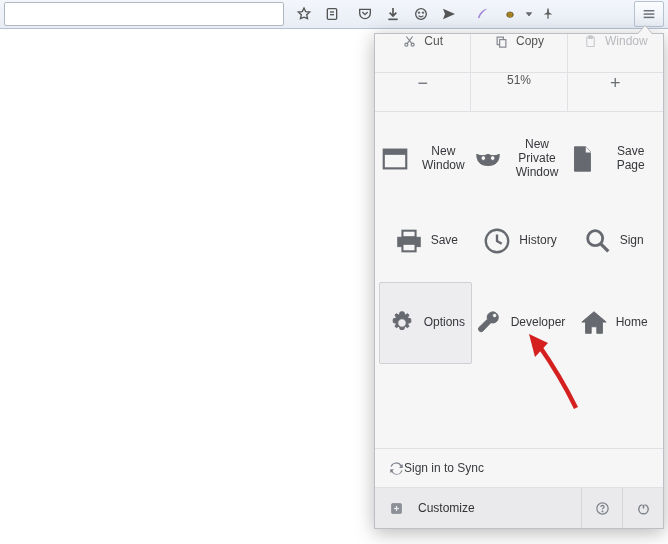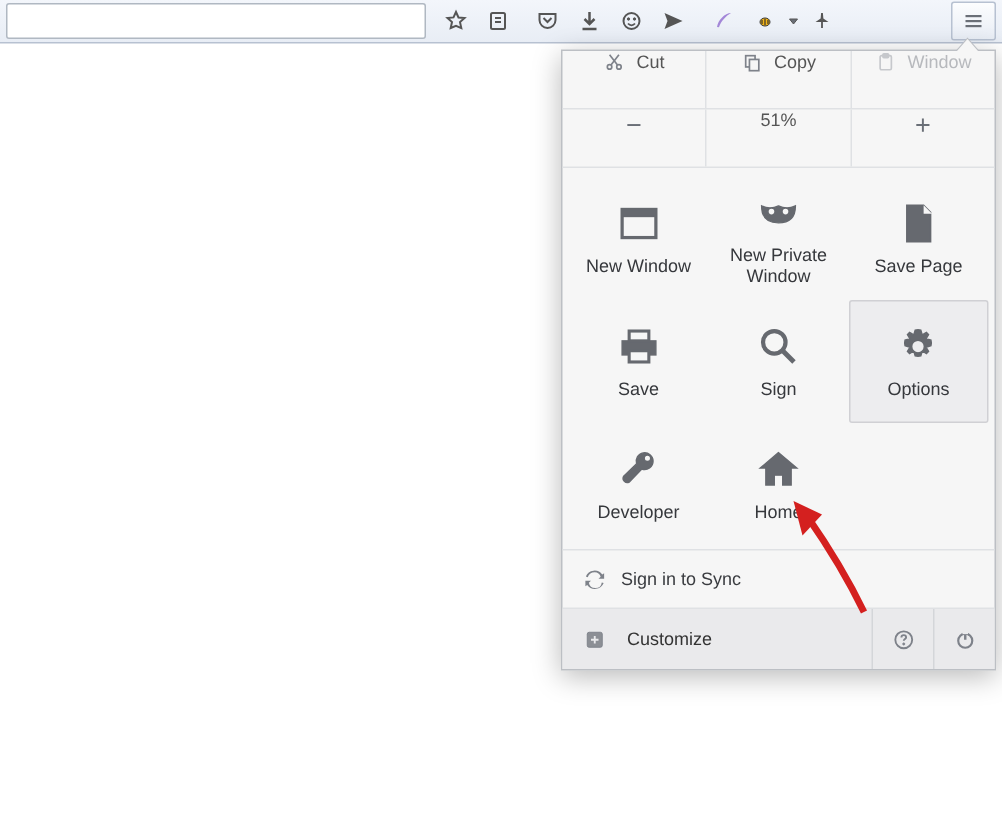--- a/index.html
+++ b/index.html
@@ -15,26 +15,26 @@
   .panel-arrow::before{content:"";position:absolute;left:0;top:0;border-left:8px solid transparent;border-right:8px solid transparent;border-bottom:9px solid #bcbfc4}
   .panel-arrow::after{content:"";position:absolute;left:1px;top:1px;border-left:7px solid transparent;border-right:7px solid transparent;border-bottom:8px solid #f6f6f6}
   .row{display:flex;height:38px;border-bottom:1px solid #dfe1e4}
   .cell{flex:1;display:flex;justify-content:center;border-right:1px solid #dfe1e4;color:#555;cursor:pointer;gap:7px}
   .cell:last-child{border-right:none}
   .cell svg{width:15px;height:15px;fill:#7e828a;stroke:#7e828a}
   .cell.disabled{color:#b7b9bd}
   .cell.disabled svg{fill:#c6c8cc;stroke:#c6c8cc}
   .zoom-sym{font-size:18px;color:#6a6f77;font-weight:300}
   .grid{display:grid;grid-template-columns:repeat(3,1fr);padding:6px 4px 2px;border-bottom:1px solid #dfe1e4}
-  .gbtn{height:80px;display:flex;flex-direction:column;align-items:center;justify-content:center;gap:6px;cursor:pointer;border:1px solid transparent;border-radius:2px}
+  .gbtn{height:80px;display:flex;flex-direction:row;align-items:center;justify-content:center;gap:6px;cursor:pointer;border:1px solid transparent;border-radius:2px}
   .gbtn:hover,.gbtn.hovered{background:#ededef;border-color:#d0d0d4}
   .gbtn .ic{width:32px;height:32px;display:flex;align-items:center;justify-content:center}
   .gbtn .ic svg{width:30px;height:30px;fill:#66696f;stroke:#66696f}
   .gbtn .lbl{color:#36383c;text-align:center;line-height:1.15;min-height:14px}
-  .foot{height:38px;display:flex;align-items:center;padding:0 14px;border-bottom:1px solid #dfe1e4;color:#3a3c40;gap:10px;cursor:pointer}
+  .foot{height:38px;display:flex;align-items:center;padding:0 14px;border-bottom:1px solid #dfe1e4;color:#3a3c40;cursor:pointer}
   .foot svg{width:15px;height:15px;fill:#7e828a;stroke:#7e828a}
   .foot-last{height:40px;display:flex;align-items:center;background:#eaeaec}
   .foot-last .cust{flex:1;display:flex;align-items:center;gap:14px;padding:0 14px;border-right:1px solid #d4d6d9;height:100%;cursor:pointer}
   .foot-last .mini{width:40px;height:100%;display:flex;align-items:center;justify-content:center;border-right:1px solid #d4d6d9;cursor:pointer}
   .foot-last .mini:last-child{border-right:none}
   .foot-last svg{width:15px;height:15px;fill:#7e828a;stroke:#7e828a}
   .pointer-arrow{position:absolute;pointer-events:none}
   .pointer-arrow svg{width:60px;height:80px}
 </style>
 </head>
@@ -189,20 +189,29 @@
             <rect x="4" y="12" width="24" height="10"></rect>
             <rect x="9" y="5" width="14" height="7" fill="none" stroke-width="2.2"></rect>
             <rect x="9" y="19" width="14" height="8" fill="#f6f6f6" stroke-width="2.2"></rect>
           </svg>
         </span>
       <span class="lbl">Save</span>
     </div>
     <div class="gbtn">
       <span class="ic">
           <svg viewBox="0 0 32 32">
+            <circle cx="16" cy="16" r="12" fill="none" stroke-width="2.5"></circle>
+            <polyline points="16,9 16,16 21,19" fill="none" stroke-width="2.5"></polyline>
+          </svg>
+        </span>
+      <span class="lbl">History</span>
+    </div>
+    <div class="gbtn">
+      <span class="ic">
+          <svg viewBox="0 0 32 32">
             <circle cx="13" cy="13" r="8" fill="none" stroke-width="3"></circle>
             <line x1="19" y1="19" x2="27" y2="27" stroke-width="3.5"></line>
           </svg>
         </span>
       <span class="lbl">Sign</span>
     </div>
     <div class="gbtn hovered">
       <span class="ic">
           <svg viewBox="0 0 32 32">
             <path d="M16 4l2 .3 1 3.5 3-1.8 1.5 1.5-1.8 3 3.5 1 .3 2-.3 2-3.5 1 1.8 3-1.5 1.5-3-1.8-1 3.5-2 .3-2-.3-1-3.5-3 1.8-1.5-1.5 1.8-3-3.5-1-.3-2 .3-2 3.5-1-1.8-3L10 6l3 1.8 1-3.5z"></path>

